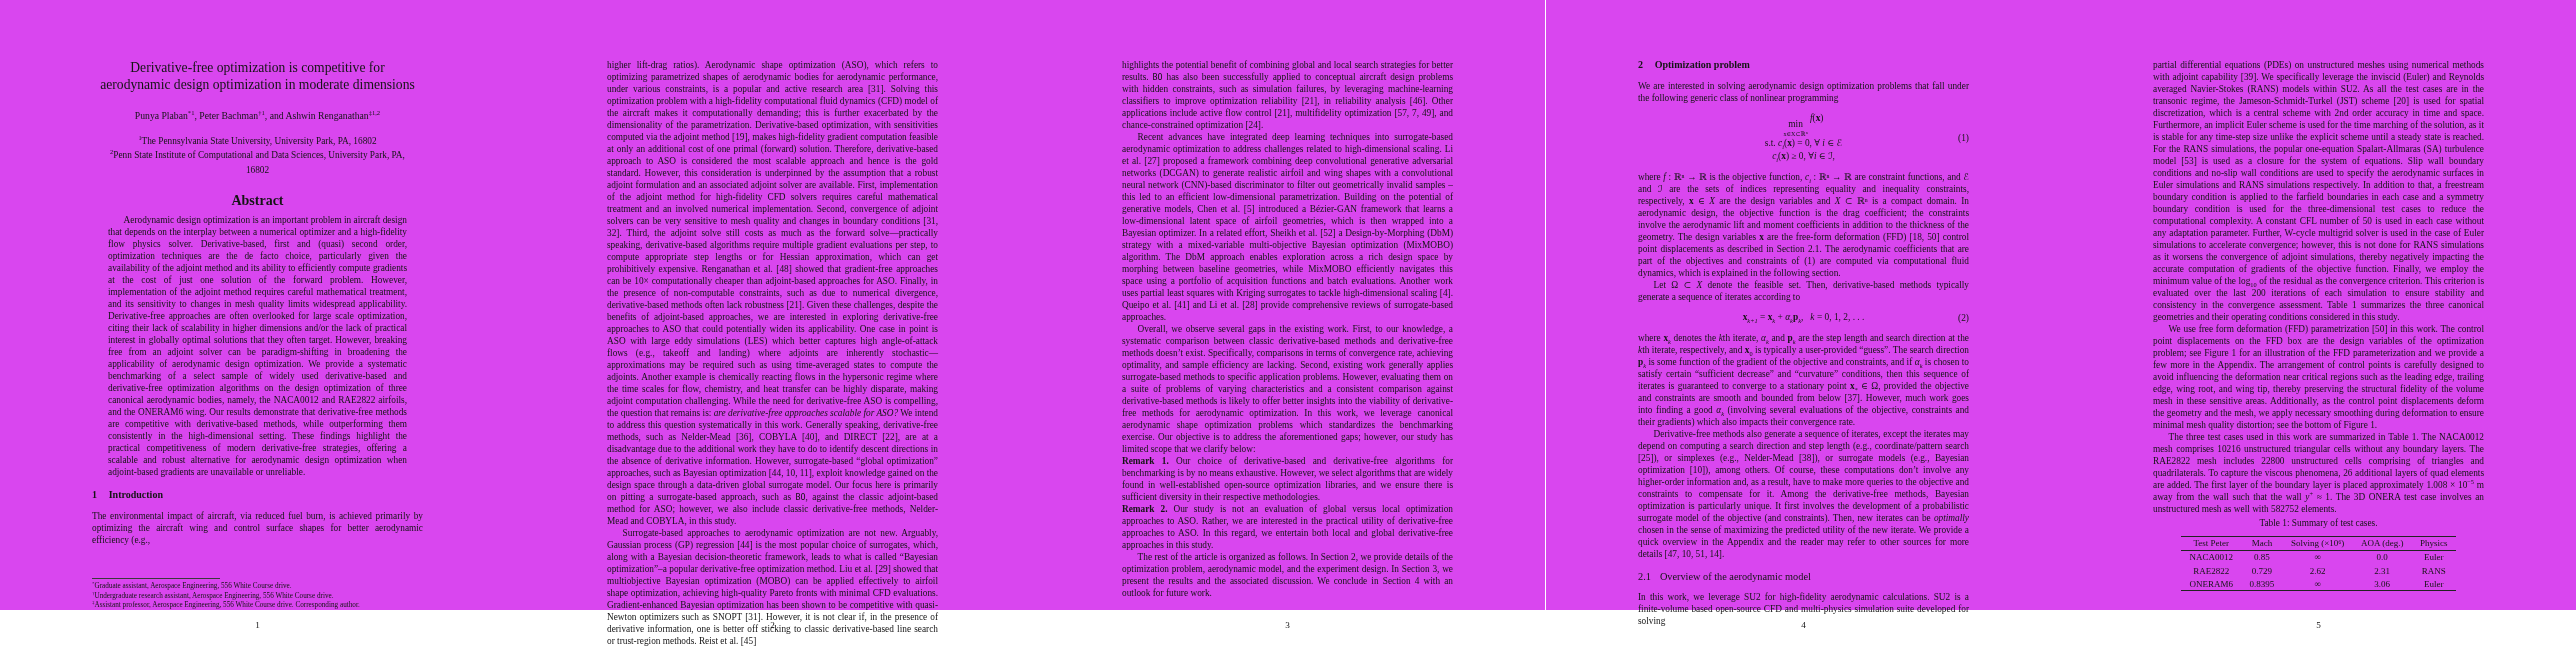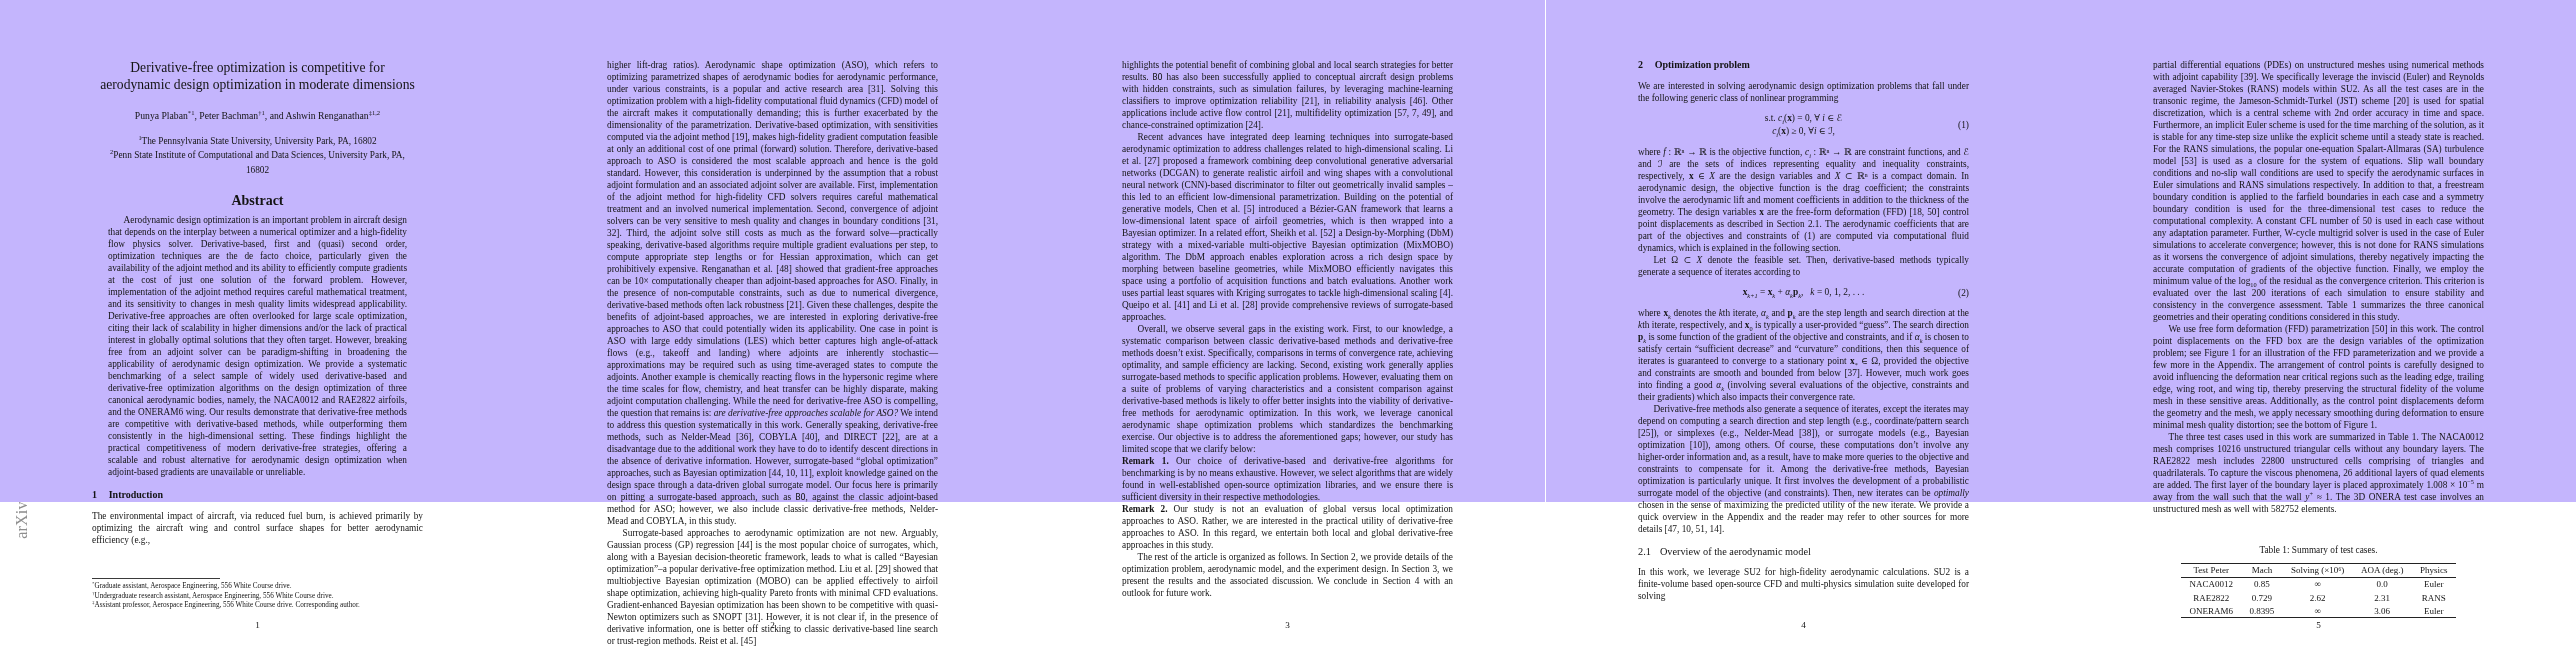--- a/index.html
+++ b/index.html
@@ -6,21 +6,21 @@
   .canvas {
     position:relative; width:2576px; height:667px; background:#ffffff;
     font-family:"Liberation Serif","DejaVu Serif","DejaVu Sans",serif;
     color:#141414; overflow:hidden;
   }
   .watermark {
     position:absolute; left:22px; top:383px;
     transform:translate(-50%,-50%) rotate(-90deg);
     font-size:16px; color:#8e8e8e; white-space:pre; letter-spacing:0.2px;
   }
-  .page { position:absolute; top:0; width:515px; height:502px; background:#c4b5fd; }
+  .page { position:absolute; top:0; width:515px; height:610px; background:#d946ef; }
   .page-body { position:absolute; left:92px; right:92px; top:0; padding-top:59px; font-size:9.3px; line-height:12px; }
   .page-body > :first-child { margin-top:0 !important; }
 
   h1.title { font-size:13.6px; font-weight:normal; text-align:center; line-height:17px; margin:29px 0 0; }
   .authors { text-align:center; font-size:9.7px; margin-top:16.7px; }
   .affil { text-align:center; font-size:9.3px; line-height:14.5px; margin:0 5.6px; }
   .affil-first { margin-top:12.2px; }
   .abstract-heading { text-align:center; font-size:14px; font-weight:bold; margin:18px 0 6.7px; }
 
   p.para { margin:0; text-align:justify; }
@@ -42,21 +42,21 @@
   .bf { font-weight:bold; }
   .mono { font-family:"DejaVu Sans Mono",monospace; font-size:0.9em; }
   sup,sub { font-size:68%; line-height:0; }
 
   .footnotes { position:absolute; left:92px; right:92px; top:578px; font-size:7.2px; line-height:9.4px; }
   .footnotes::before { content:""; display:block; width:128px; border-top:0.6px solid #3a3a3a; margin-bottom:3.3px; }
   .footnote { margin:0; }
 
   .page-number { position:absolute; left:0; right:0; top:620px; text-align:center; font-size:9.2px; }
 
-  .table-wrap { margin-top:29px; }
+  .table-wrap { margin-top:2px; }
   .table-caption { text-align:center; font-size:9.3px; margin-bottom:6.7px; }
   table.data { margin:0 auto; border-collapse:collapse; font-size:9px; }
   table.data th, table.data td { padding:0.6px 8.3px; font-weight:normal; text-align:center; }
   table.data thead tr { border-top:0.8px solid #222; border-bottom:0.6px solid #222; }
   table.data tbody tr:last-child { border-bottom:0.8px solid #222; }
 </style>
 </head>
 <body>
 
 <div class="canvas">
@@ -98,20 +98,24 @@
         <p class="para"><span class="bf">Remark 2.</span><span> Our study is not an evaluation of global versus local optimization approaches to ASO. Rather, we are interested in the practical utility of derivative-free approaches to ASO. In this regard, we entertain both local and global derivative-free approaches in this study.</span></p>
         <p class="para indent"><span>The rest of the article is organized as follows. In Section 2, we provide details of the optimization problem, aerodynamic model, and the experiment design. In Section 3, we present the results and the associated discussion. We conclude in Section 4 with an outlook for future work.</span></p>
       </div>
       <div class="page-number">3</div>
     </section>
   <section class="page" style="left: 1546px;">
       <div class="page-body">
         <h2 class="section"><span class="sec-num">2</span><span class="sec-title">Optimization problem</span></h2>
         <p class="para"><span>We are interested in solving aerodynamic design optimization problems that fall under the following generic class of nonlinear programming</span></p>
         <div class="equation">
+          <div class="eq-line"><span class="stack">
+              <span class="stack-top">min</span>
+              <span class="stack-bot">x∈X⊂ℝⁿ</span>
+            </span><span> </span><span class="it">f</span><span>(</span><span class="bf">x</span><span>)</span></div>
           <div class="eq-line"><span>s.t. </span><span class="it">c</span><sub class="it">i</sub><span>(</span><span class="bf">x</span><span>) = 0, ∀ </span><span class="it">i</span><span> ∈ ℰ</span></div>
           <div class="eq-line"><span class="it">c</span><sub class="it">i</sub><span>(</span><span class="bf">x</span><span>) ≥ 0, ∀</span><span class="it">i</span><span> ∈ ℐ,</span></div>
           <span class="eq-tag">(1)</span>
         </div>
         <p class="para"><span>where </span><span class="it">f</span><span> : ℝⁿ → ℝ is the objective function, </span><span class="it">c</span><sub class="it">i</sub><span> : ℝⁿ → ℝ are constraint functions, and ℰ and ℐ are the sets of indices representing equality and inequality constraints, respectively, </span><span class="bf">x</span><span> ∈ </span><span class="it">X</span><span> are the design variables and </span><span class="it">X</span><span> ⊂ ℝⁿ is a compact domain. In aerodynamic design, the objective function is the drag coefficient; the constraints involve the aerodynamic lift and moment coefficients in addition to the thickness of the geometry. The design variables </span><span class="bf">x</span><span> are the free-form deformation (FFD) [18, 50] control point displacements as described in Section 2.1. The aerodynamic coefficients that are part of the objectives and constraints of (1) are computed via computational fluid dynamics, which is explained in the following section.</span></p>
         <p class="para indent"><span>Let Ω ⊂ </span><span class="it">X</span><span> denote the feasible set. Then, derivative-based methods typically generate a sequence of iterates according to</span></p>
         <div class="equation">
           <div class="eq-line"><span class="bf">x</span><sub class="it">k+1</sub><span> = </span><span class="bf">x</span><sub class="it">k</sub><span> + </span><span class="it">α</span><sub class="it">k</sub><span class="bf">p</span><sub class="it">k</sub><span>,&nbsp;&nbsp; </span><span class="it">k</span><span> = 0, 1, 2, . . .</span></div>
           <span class="eq-tag">(2)</span>
         </div>

